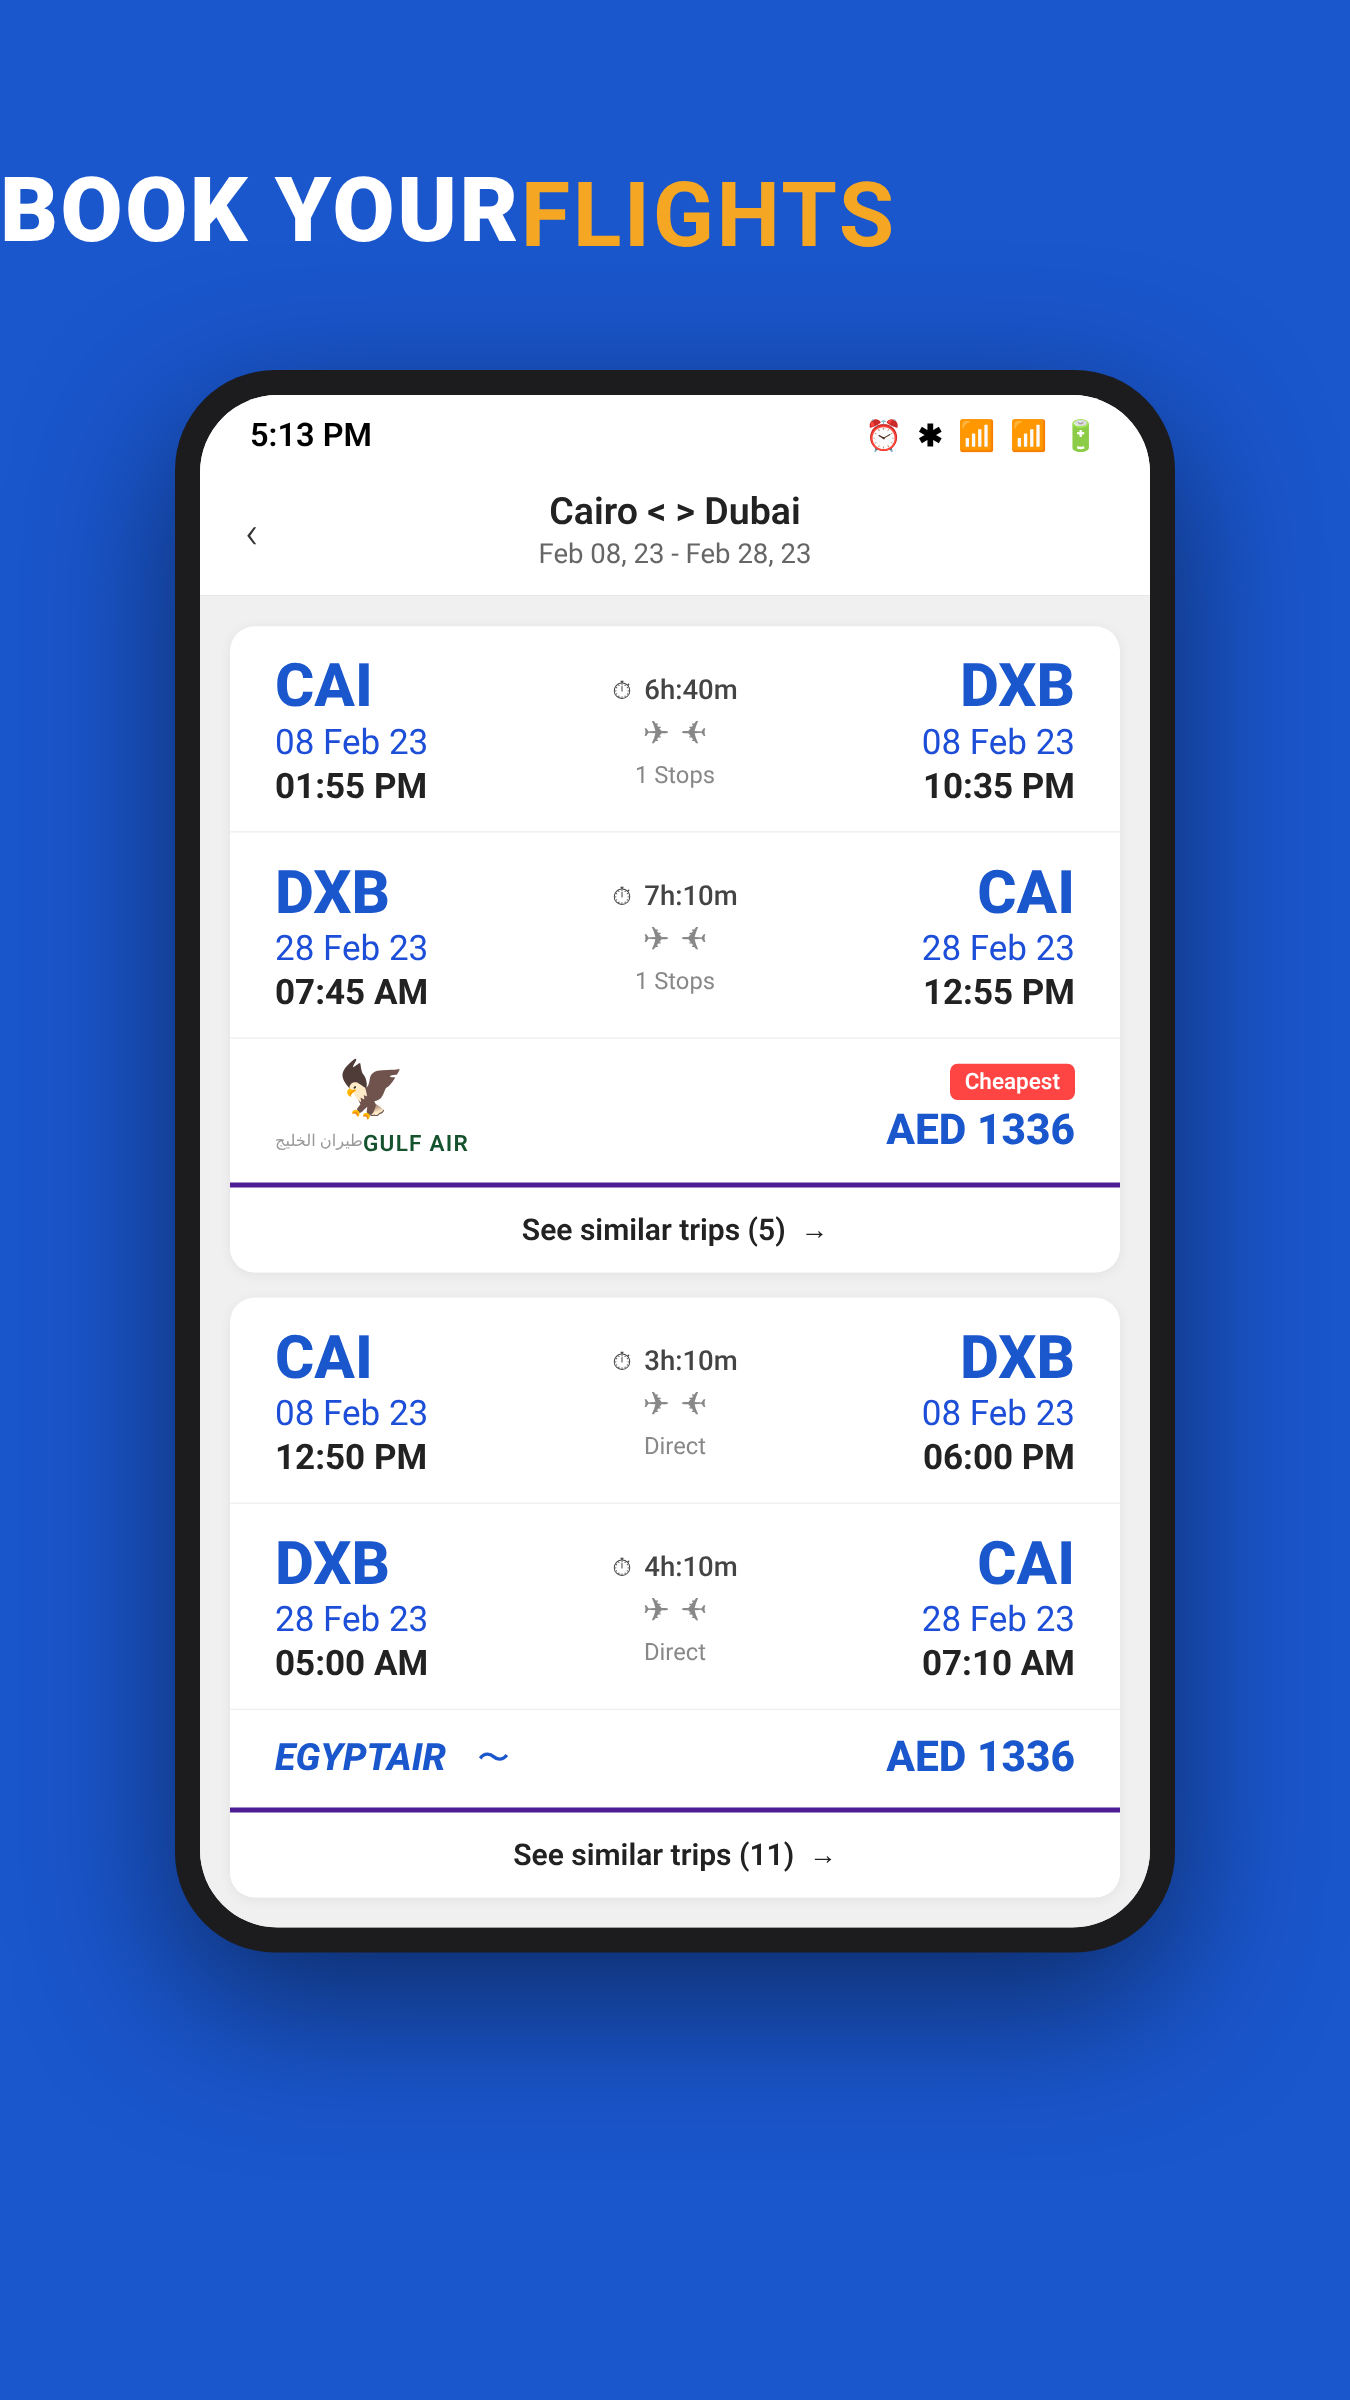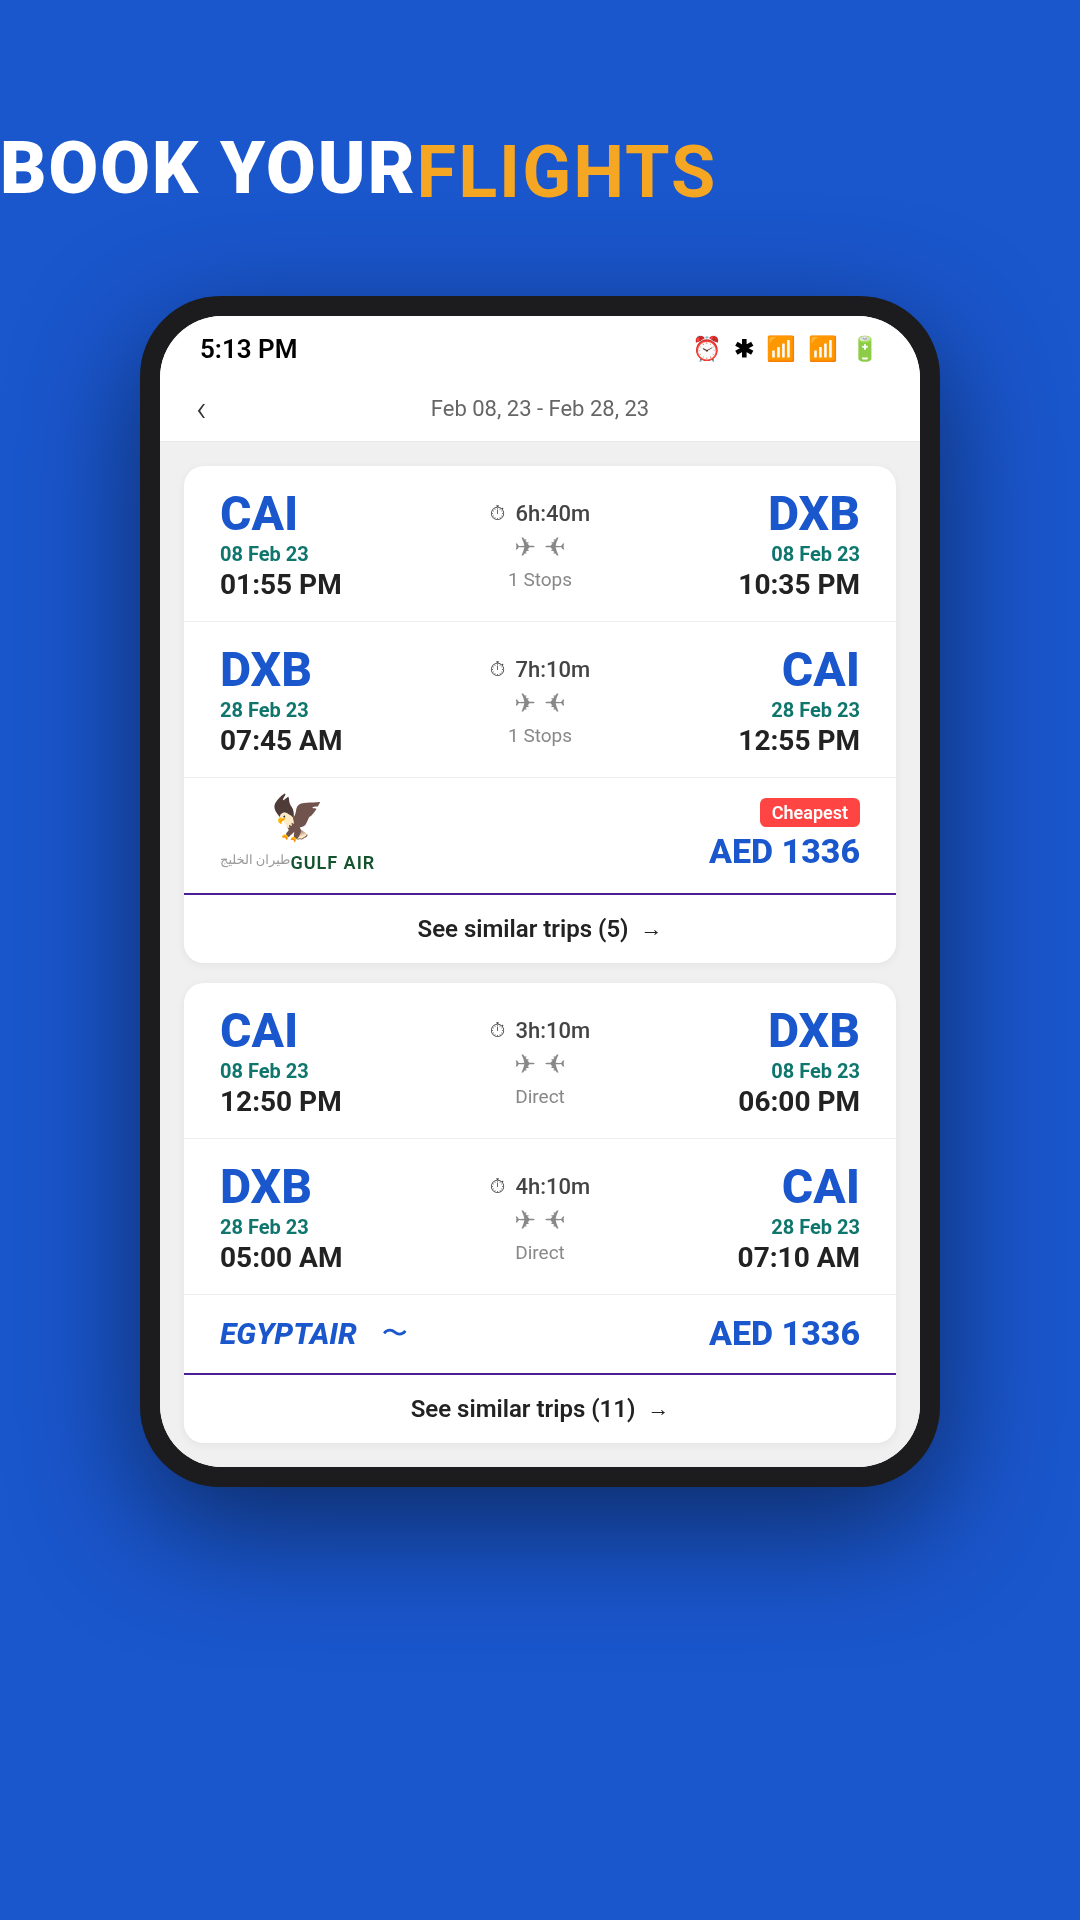--- a/index.html
+++ b/index.html
@@ -145,24 +145,23 @@
       align-items: flex-start;
       min-width: 180px;
     }
     .airport-code {
       font-size: 48px;
       font-weight: 800;
       color: #1a56cc;
       line-height: 1;
     }
     .flight-date {
-      font-size: 20px;
-      color: #0f766e;
+      font-size: 28px;
+      color: #1d4ed8;
       margin-top: 4px;
-      font-weight: bold;
     }
     .flight-time {
       font-size: 28px;
       font-weight: 700;
       color: #222;
       margin-top: 2px;
     }
 
     .flight-middle {
       display: flex;
@@ -258,21 +257,21 @@
       color: #1a56cc;
     }
 
     
     .see-similar {
       display: flex;
       align-items: center;
       justify-content: center;
       gap: 12px;
       padding: 20px;
-      border-top: 2px solid #4c1d95;
+      border-top: 4px solid #4c1d95;
       font-size: 24px;
       font-weight: 600;
       color: #222;
       background: #fff;
       cursor: pointer;
     }
     .arrow-right {
       font-size: 22px;
     }
 
@@ -308,20 +307,21 @@
           <span class="status-icon">⏰</span>
           <span class="status-icon">✱</span>
           <span class="status-icon">📶</span>
           <span class="status-icon">📶</span>
           <span class="status-icon">🔋</span>
         </div>
       </div>
 
       <div class="app-header">
         <div class="back-btn">‹</div>
+        <div class="route-title">Cairo &lt; &gt; Dubai</div>
         <div class="route-dates">Feb 08, 23 - Feb 28, 23</div>
       </div>
 
       <div class="content-area">
 
         <div class="flight-card">
 
           <div class="flight-segment">
             <div class="airport-info">
               <span class="airport-code">CAI</span>

